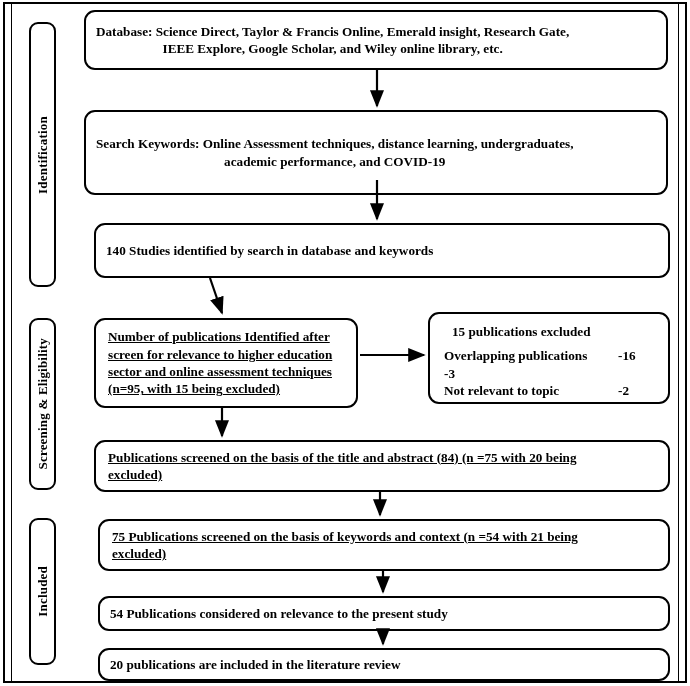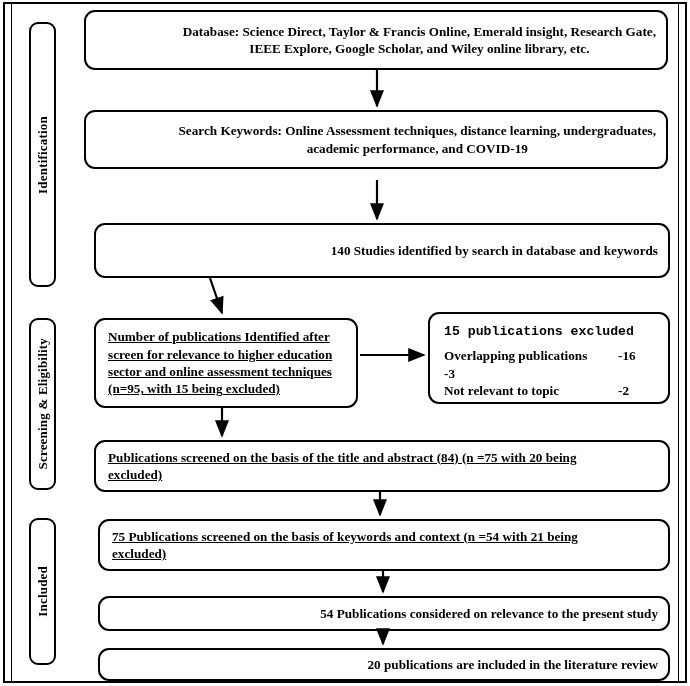--- a/index.html
+++ b/index.html
@@ -72,21 +72,21 @@
     line-height: 1.32;
   }
   .node .txt {
     display: block;
     padding: 0 10px;
     white-space: pre-line;
   }
   .node.center {
     display: flex;
     align-items: center;
-    justify-content: flex-end;
+    justify-content: flex-start;
     text-align: center;
     font-family: Liberation Serif, serif;
   }
   .node.left-al {
     display: flex;
     align-items: center;
     text-decoration: underline;
   }
   .node.left-al .txt { text-align: left; padding-left: 12px; padding-right: 12px; }
   .node.top-al {
@@ -120,38 +120,38 @@
 
   <div class="stage-label" style="left:29px; top:518px; width:27px; height:147px;">
     <span class="vtext">Included</span>
   </div>
 
   <div class="node center" style="left:84px; top:10px; width:584px; height:60px;">
     <span class="txt">Database: Science Direct, Taylor &amp; Francis Online, Emerald insight, Research Gate,
 IEEE Explore, Google Scholar, and Wiley online library, etc.</span>
   </div>
 
-  <div class="node center" style="left:84px; top:110px; width:584px; height:59px;">
+  <div class="node center" style="left:84px; top:110px; width:584px; height:85px;">
     <span class="txt">Search Keywords: Online Assessment techniques, distance learning, undergraduates,
 academic performance, and COVID-19</span>
   </div>
 
   <div class="node center" style="left:94px; top:223px; width:576px; height:55px;">
     <span class="txt">140 Studies identified by search in database and keywords</span>
   </div>
 
   <div class="node left-al" style="left:94px; top:318px; width:264px; height:90px;">
     <span class="txt">Number of publications Identified after
 screen for relevance to higher education
 sector and online assessment techniques
 (n=95, with 15 being excluded)</span>
   </div>
 
   <div class="node top-al" style="left:428px; top:312px; width:242px; height:92px;">
-    <span class="txt" style="padding-left:14px; padding-top:9px;font-family:Liberation Mono, monospace;">15   publications excluded</span>
+    <span class="txt" style="padding-left:22px; padding-top:9px;">15   publications excluded</span>
     <div style="padding:7px 0 0 14px;">
       <div style="display:flex; width:200px;">
         <span style="flex:1;">Overlapping publications</span>
         <span style="width:26px; text-align:left;">-16</span>
       </div>
       <div style="display:flex; width:200px;">
         <span style="width:26px; text-align:left;">-3</span>
       </div>
       <div style="display:flex; width:200px;">
         <span style="flex:1;">Not relevant to topic</span>

